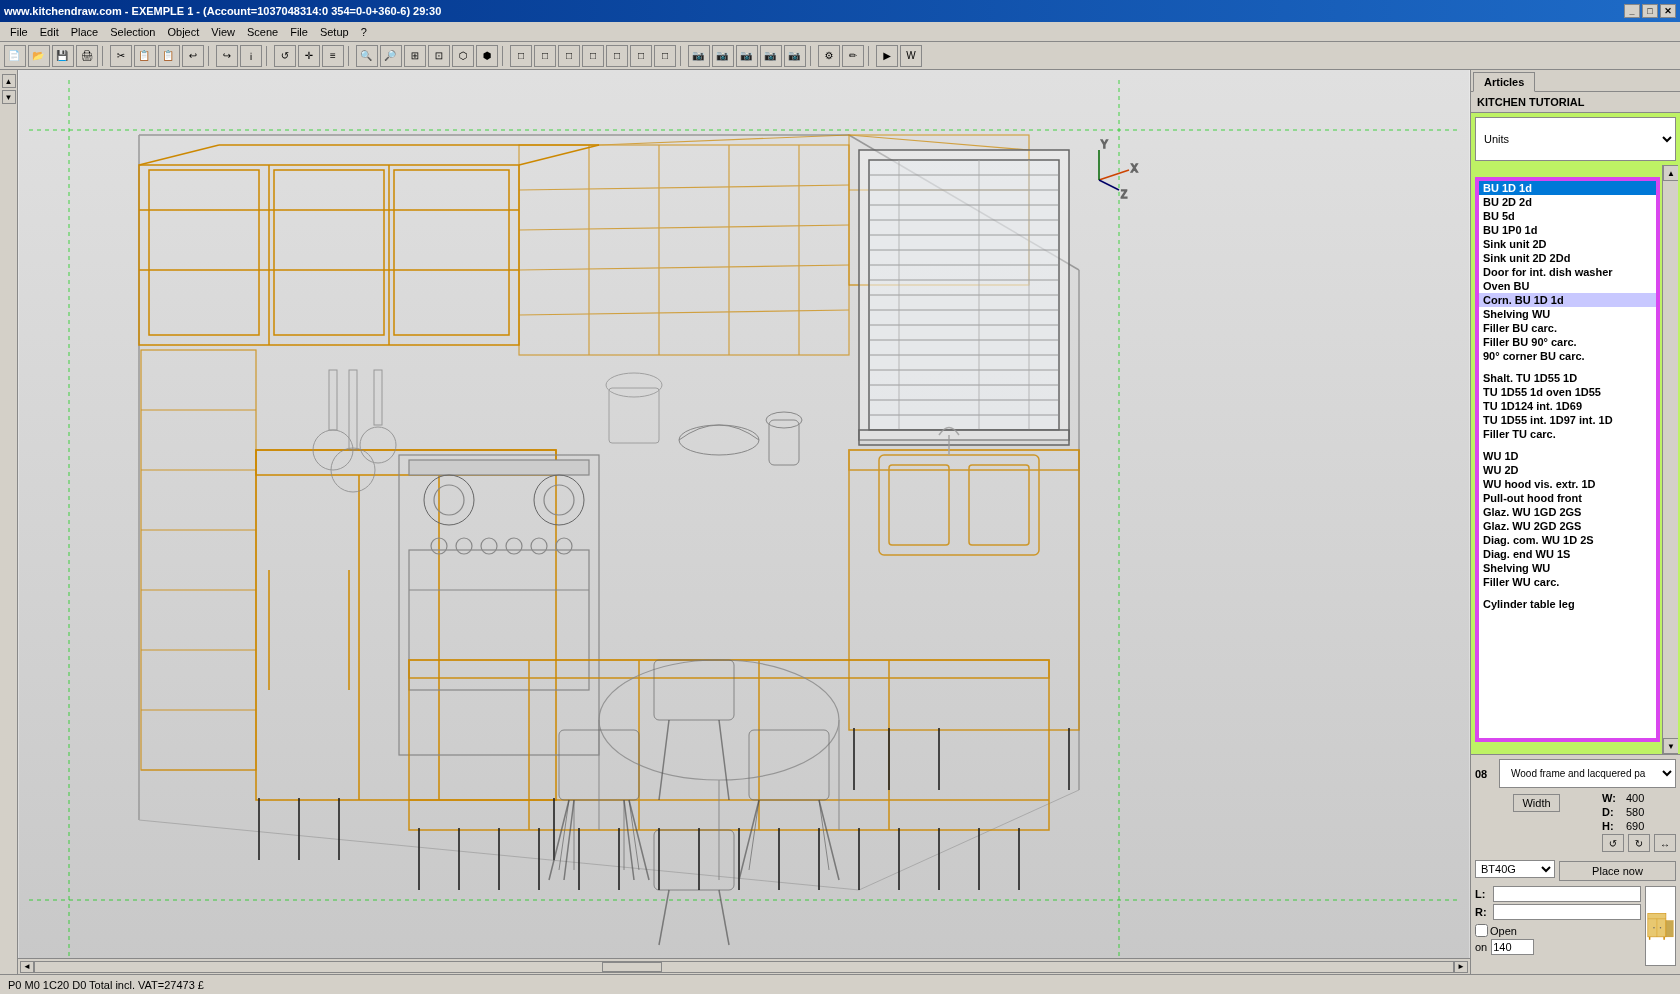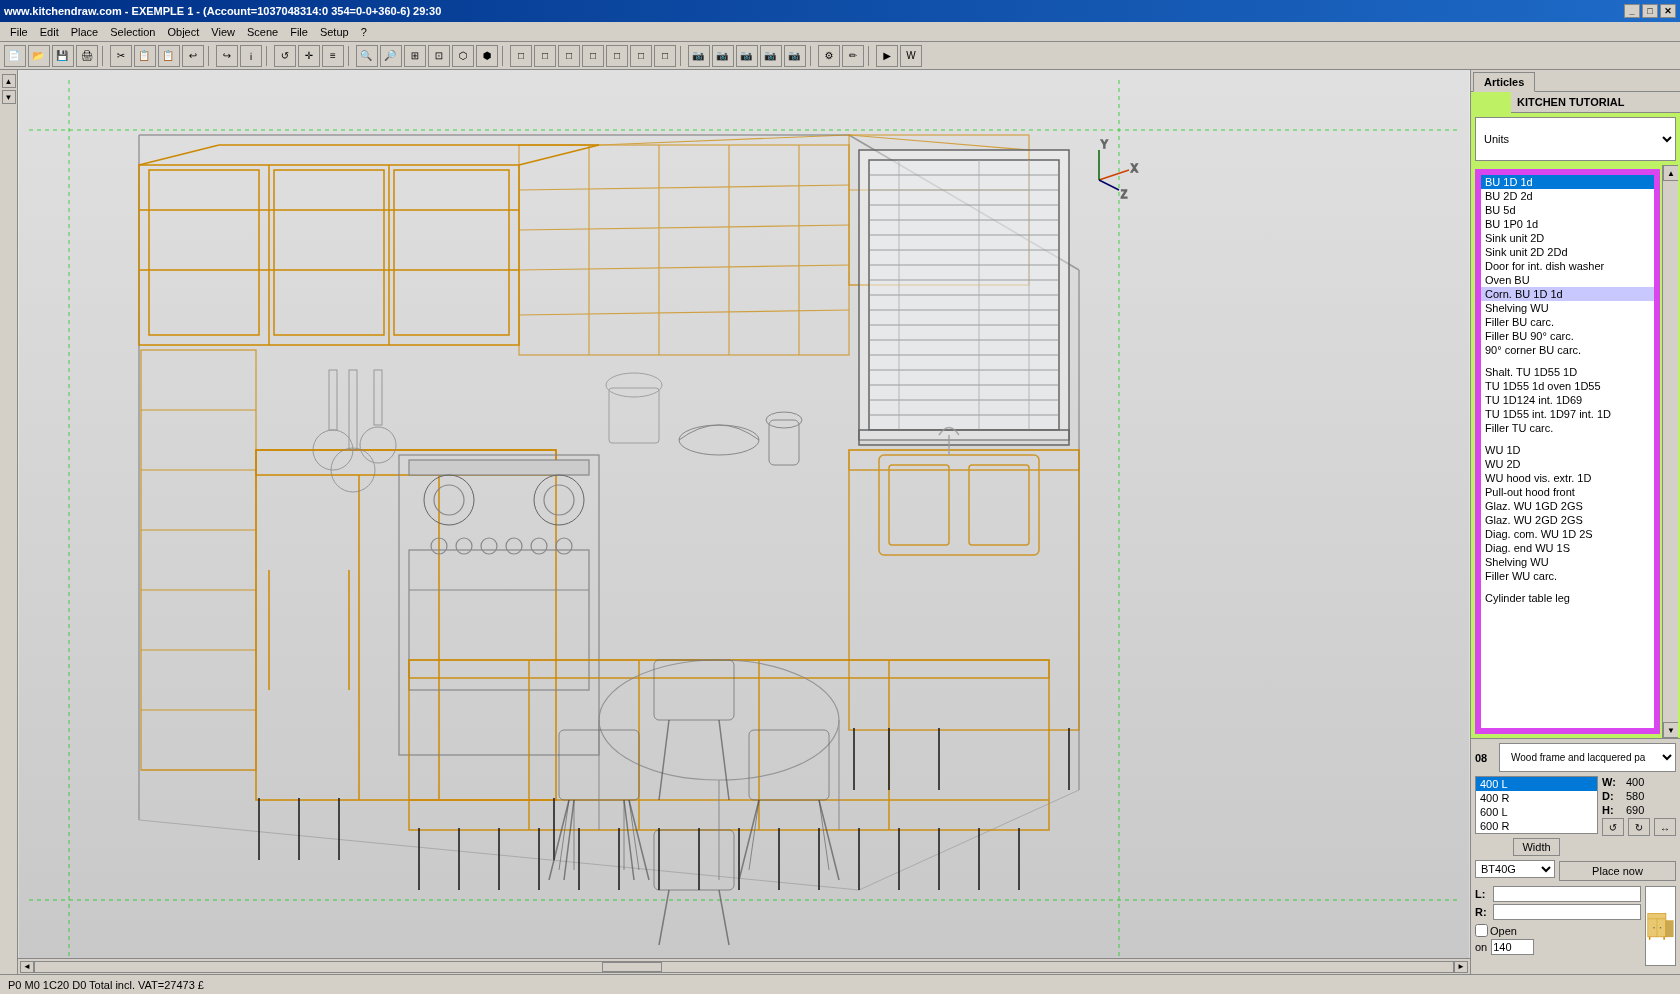--- a/index.html
+++ b/index.html
@@ -141,38 +141,38 @@
       border-bottom: 1px solid #d4d0c8;
       margin-bottom: -1px;
     }
 
     .panel-title {
       background: #d4d0c8;
       padding: 4px 6px;
       font-size: 11px;
       font-weight: bold;
       border-bottom: 1px solid #888;
-      margin-left: 40px;
     }
 
     .panel-dropdown {
       width: 100%;
       padding: 14px 4px;
       font-size: 11px;
       background: white;
       border: 1px solid #888;
       margin: 2px 0;
     }
 
     .items-list {
       flex: 1;
       overflow-y: auto;
       background: white;
-      border: 6px solid #d946ef;
-      margin: 4px 2px;
+      border: 4px solid #d946ef;
+      margin: 12px 2px;
+      font-weight: bold;
     }
     .list-item {
       padding: 1px 4px;
       font-size: 11px;
       cursor: pointer;
       white-space: nowrap;
       overflow: hidden;
       text-overflow: ellipsis;
     }
     .list-item.selected { background: #0078d7; color: white; }
@@ -808,26 +808,20 @@
       <div class="finish-row">
         <span class="finish-num">08</span>
         <select class="finish-select">
           <option>Wood frame and lacquered pa</option>
         </select>
       </div>
 
       <div style="display:flex;gap:4px;margin-bottom:4px;">
 
         <div style="flex:1;">
-          <div class="size-list" id="sizes-list">
-              <div class="size-item selected">400 L</div>
-              <div class="size-item">400 R</div>
-              <div class="size-item">600 L</div>
-              <div class="size-item">600 R</div>
-            </div>
           <div style="display:flex;justify-content:center;margin-top:2px;">
             <button class="width-btn">Width</button>
           </div>
         </div>
 
         <div style="font-size:11px;min-width:70px;">
           <div class="dims-row">
             <span class="dim-label">W:</span>
             <span class="dim-value">400</span>
           </div>

